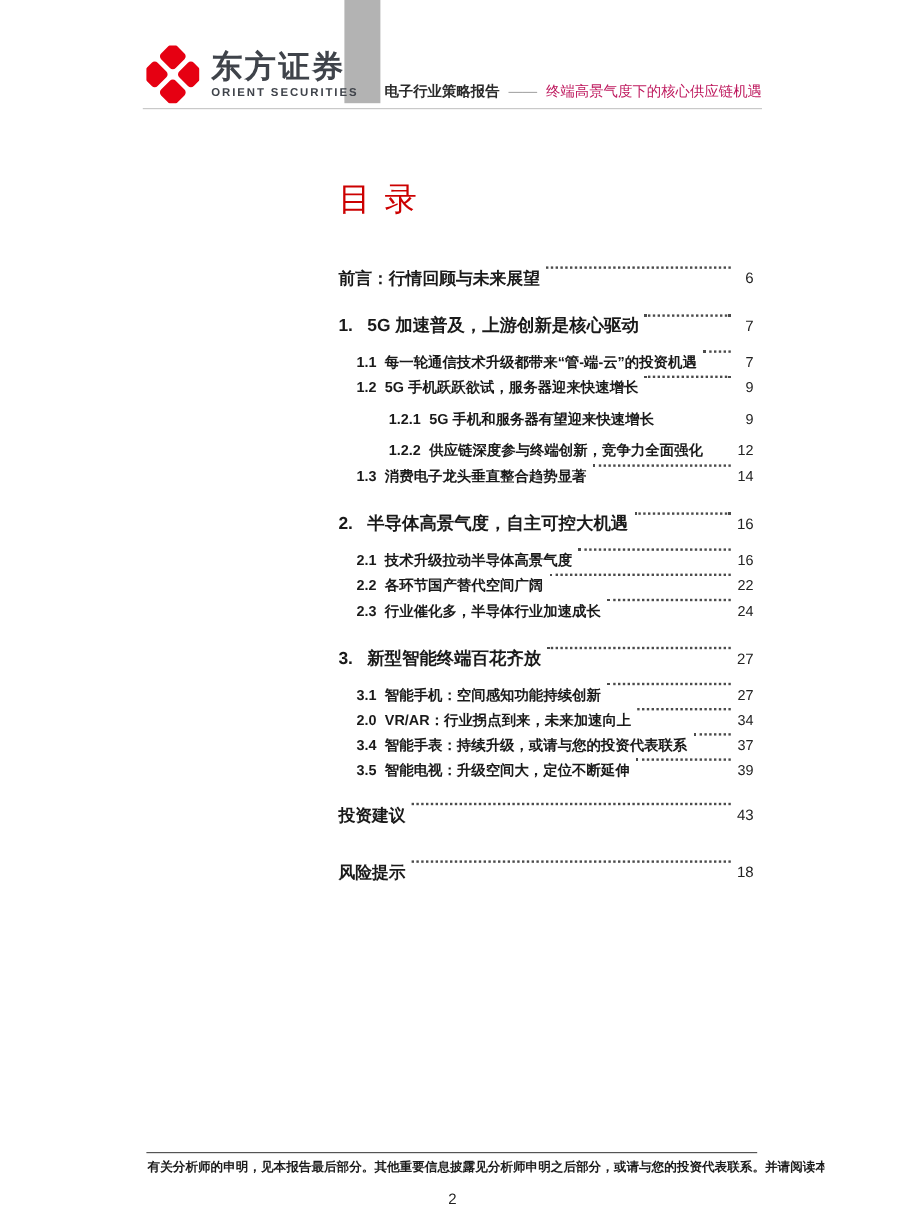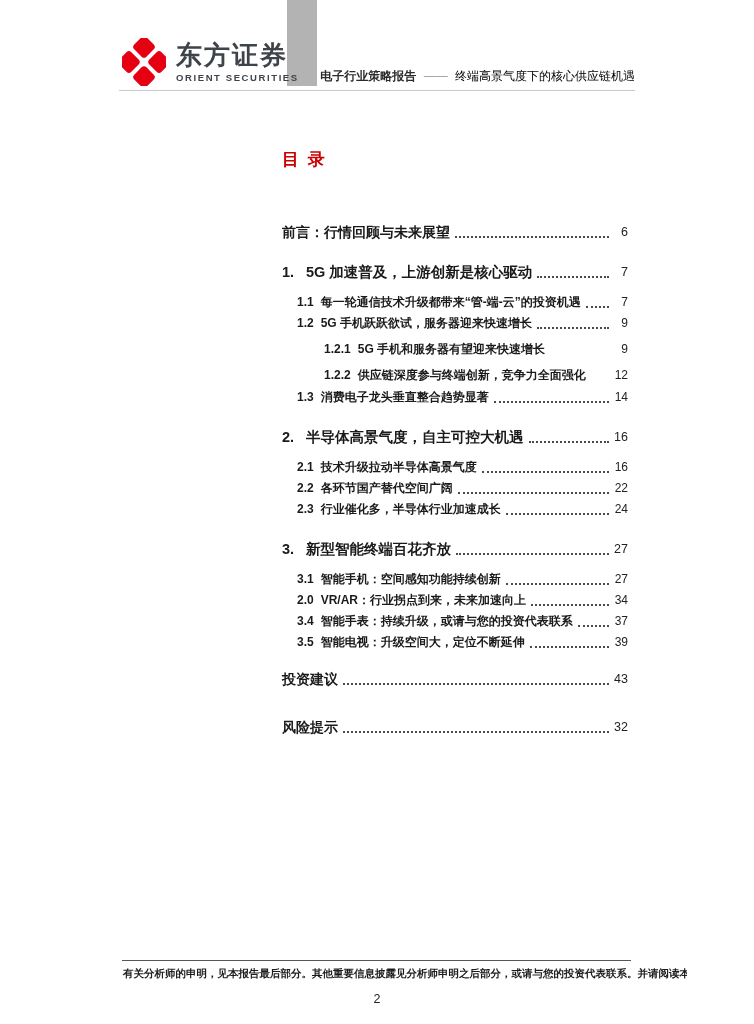--- a/index.html
+++ b/index.html
@@ -17,26 +17,26 @@
   .logo { position:absolute; left:55px; top:38px; display:flex; align-items:center; }
   .logo-icon { width:44px; height:48px; margin-right:10px; }
   .logo-text { display:flex; flex-direction:column; }
   .logo-cn { font-size:26px; font-weight:700; color:#3f434a; letter-spacing:2px; line-height:30px; }
   .logo-en { font-size:9.5px; font-weight:700; color:#3f434a; letter-spacing:1.6px; line-height:12px; margin-top:2px; }
   .header-right {
     position:absolute; right:52px; top:68px; font-size:12px; white-space:nowrap;
   }
   .report-type { font-weight:700; color:#2b2b2b; }
   .header-dash { color:#9b9b9b; margin:0 4px; }
-  .report-title { color:#000000; }
+  .report-title { color:#be185d; }
 
   
-  .toc-title { position:absolute; left:215px; top:148px; font-size:17px; font-weight:700; color:#cc0000; letter-spacing:2px; }
+  .toc-title { position:absolute; left:215px; top:148px; font-size:27px; font-weight:400; color:#cc0000; letter-spacing:2px; }
   .toc { position:absolute; left:215px; right:59px; top:214px; padding-top:8px; }
-  .toc-row { display:flex; align-items:flex-end; line-height:20px; color:#1a1a1a; cursor:pointer; }
+  .toc-row { display:flex; align-items:flex-start; line-height:20px; color:#1a1a1a; cursor:pointer; }
   .toc-row .num { margin-right:7px; white-space:nowrap; }
   .toc-row .label { white-space:nowrap; }
   .leader { flex:1 1 auto; border-bottom:2px dotted #4b4b4b; margin:0 3px 4px 5px; min-width:10px; }
   .spacer { flex:1 1 auto; }
   .pageno { font-size:12px; font-weight:400; color:#222; min-width:16px; text-align:right; white-space:nowrap; }
   .lvl-preface { font-size:14px; font-weight:700; }
   .lvl-h1 { font-size:14.5px; font-weight:700; margin-top:20px; }
   .lvl-h1 .num { min-width:17px; display:inline-block; }
   .lvl-h2 { font-size:12px; font-weight:700; padding-left:15px; margin-top:1px; }
   .lvl-h2.first-sub { margin-top:10px; }
@@ -185,21 +185,21 @@
         <span class="pageno">39</span>
       </div>
       <div class="toc-row lvl-top">
         <span class="label">投资建议</span>
         <span class="leader"></span>
         <span class="pageno">43</span>
       </div>
       <div class="toc-row lvl-top">
         <span class="label">风险提示</span>
         <span class="leader"></span>
-        <span class="pageno">32</span>
+        <span class="pageno">18</span>
       </div>
     </div>
 
   <div class="footer-rule"></div>
   <div class="footer-disclaimer">有关分析师的申明，见本报告最后部分。其他重要信息披露见分析师申明之后部分，或请与您的投资代表联系。并请阅读本证券研究报告最后一页的免责申明。</div>
   <div class="footer-pageno">2</div>
 
 </div>
 
 </body></html>

